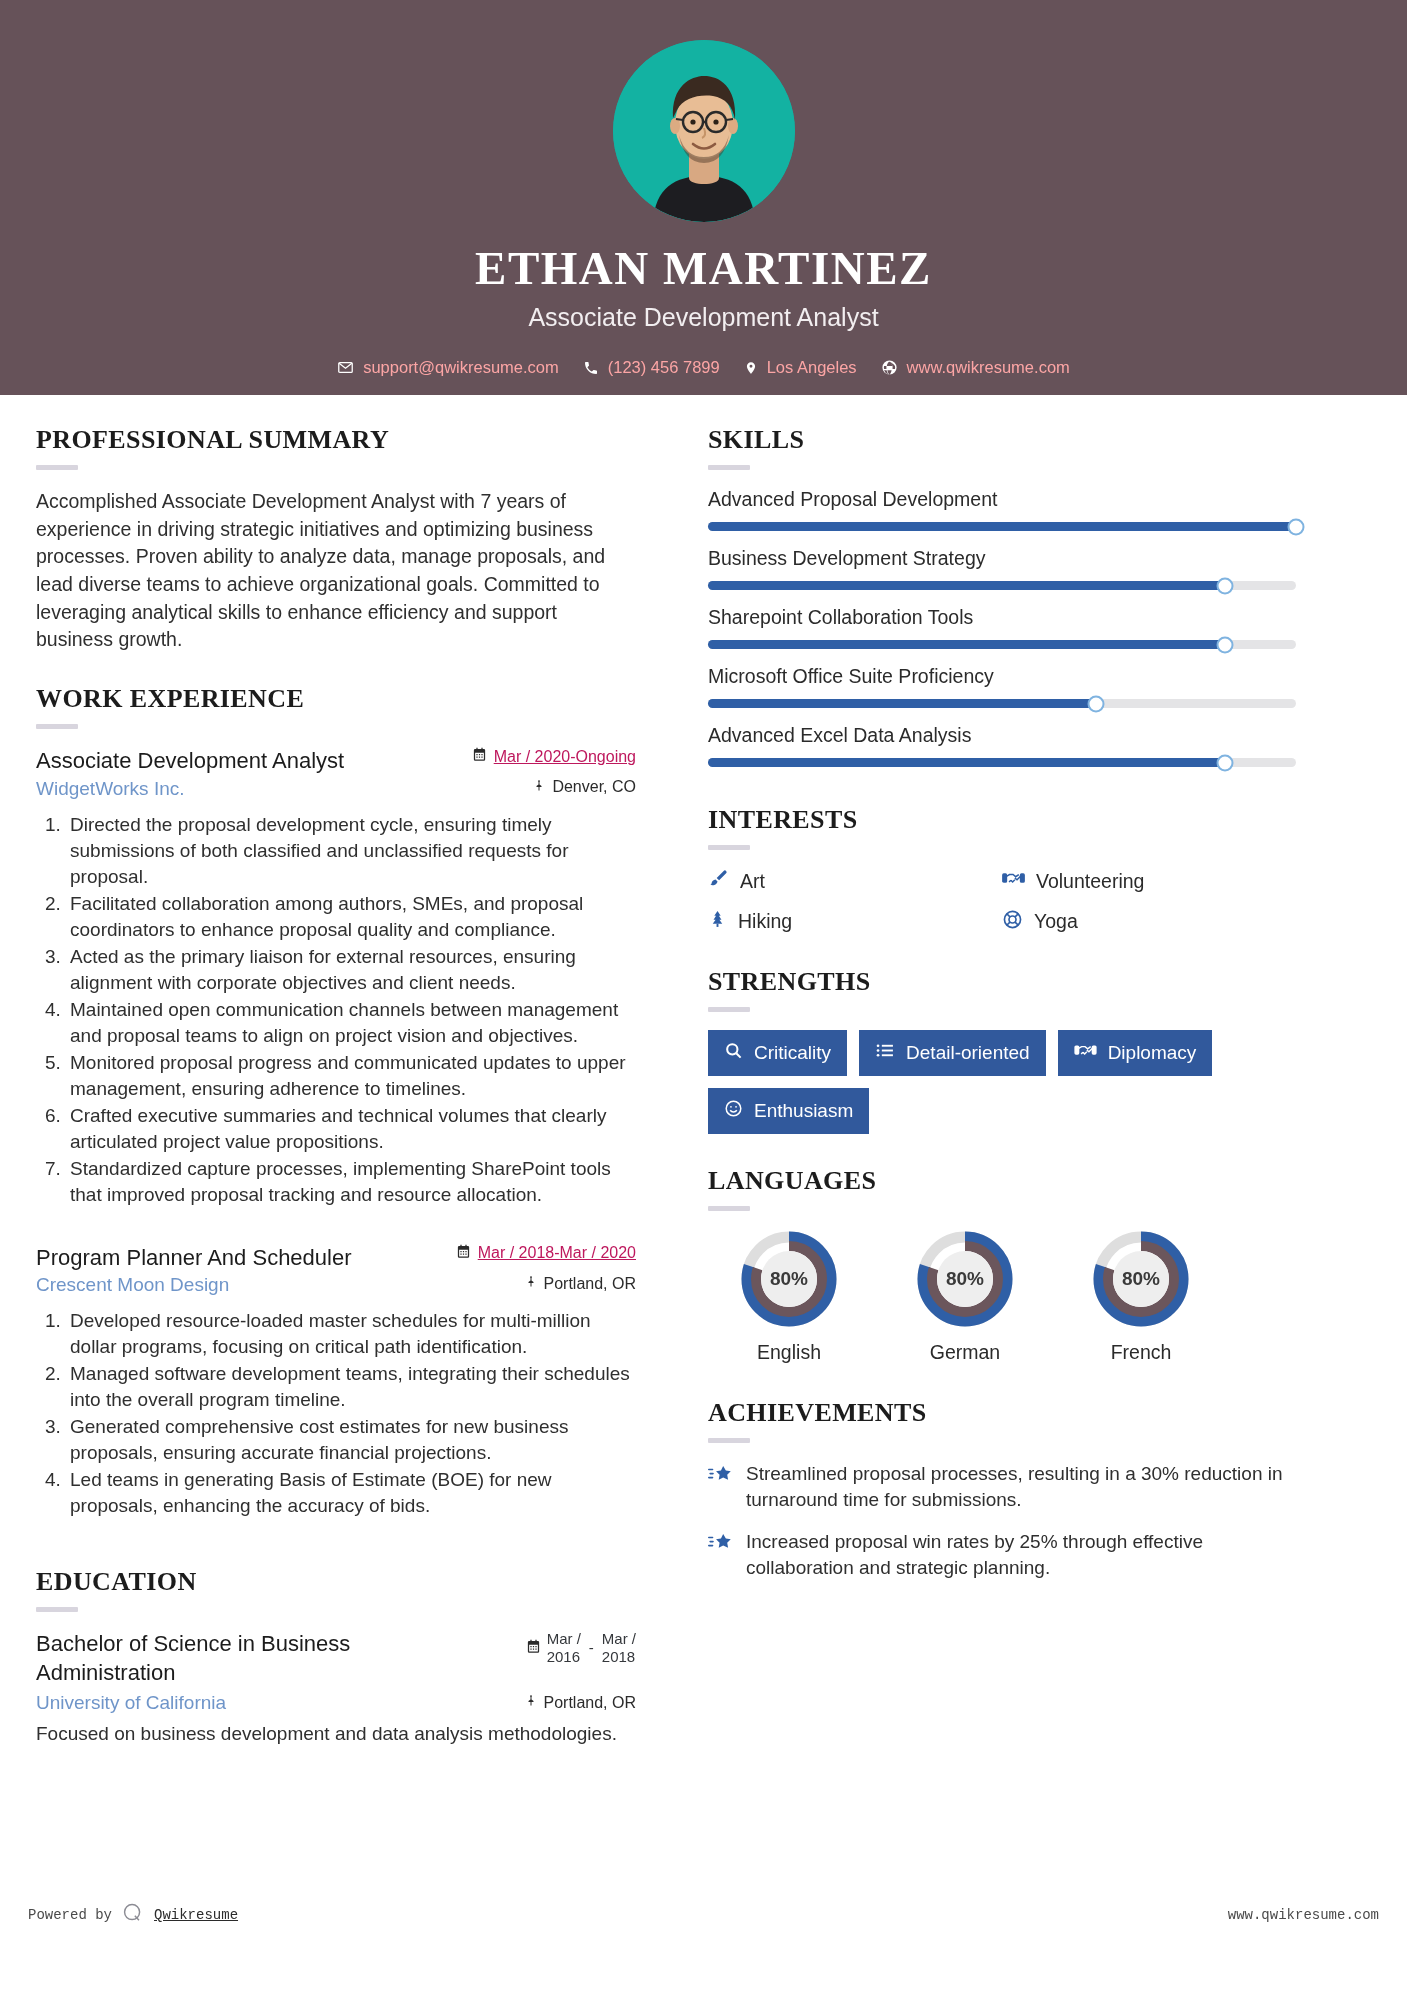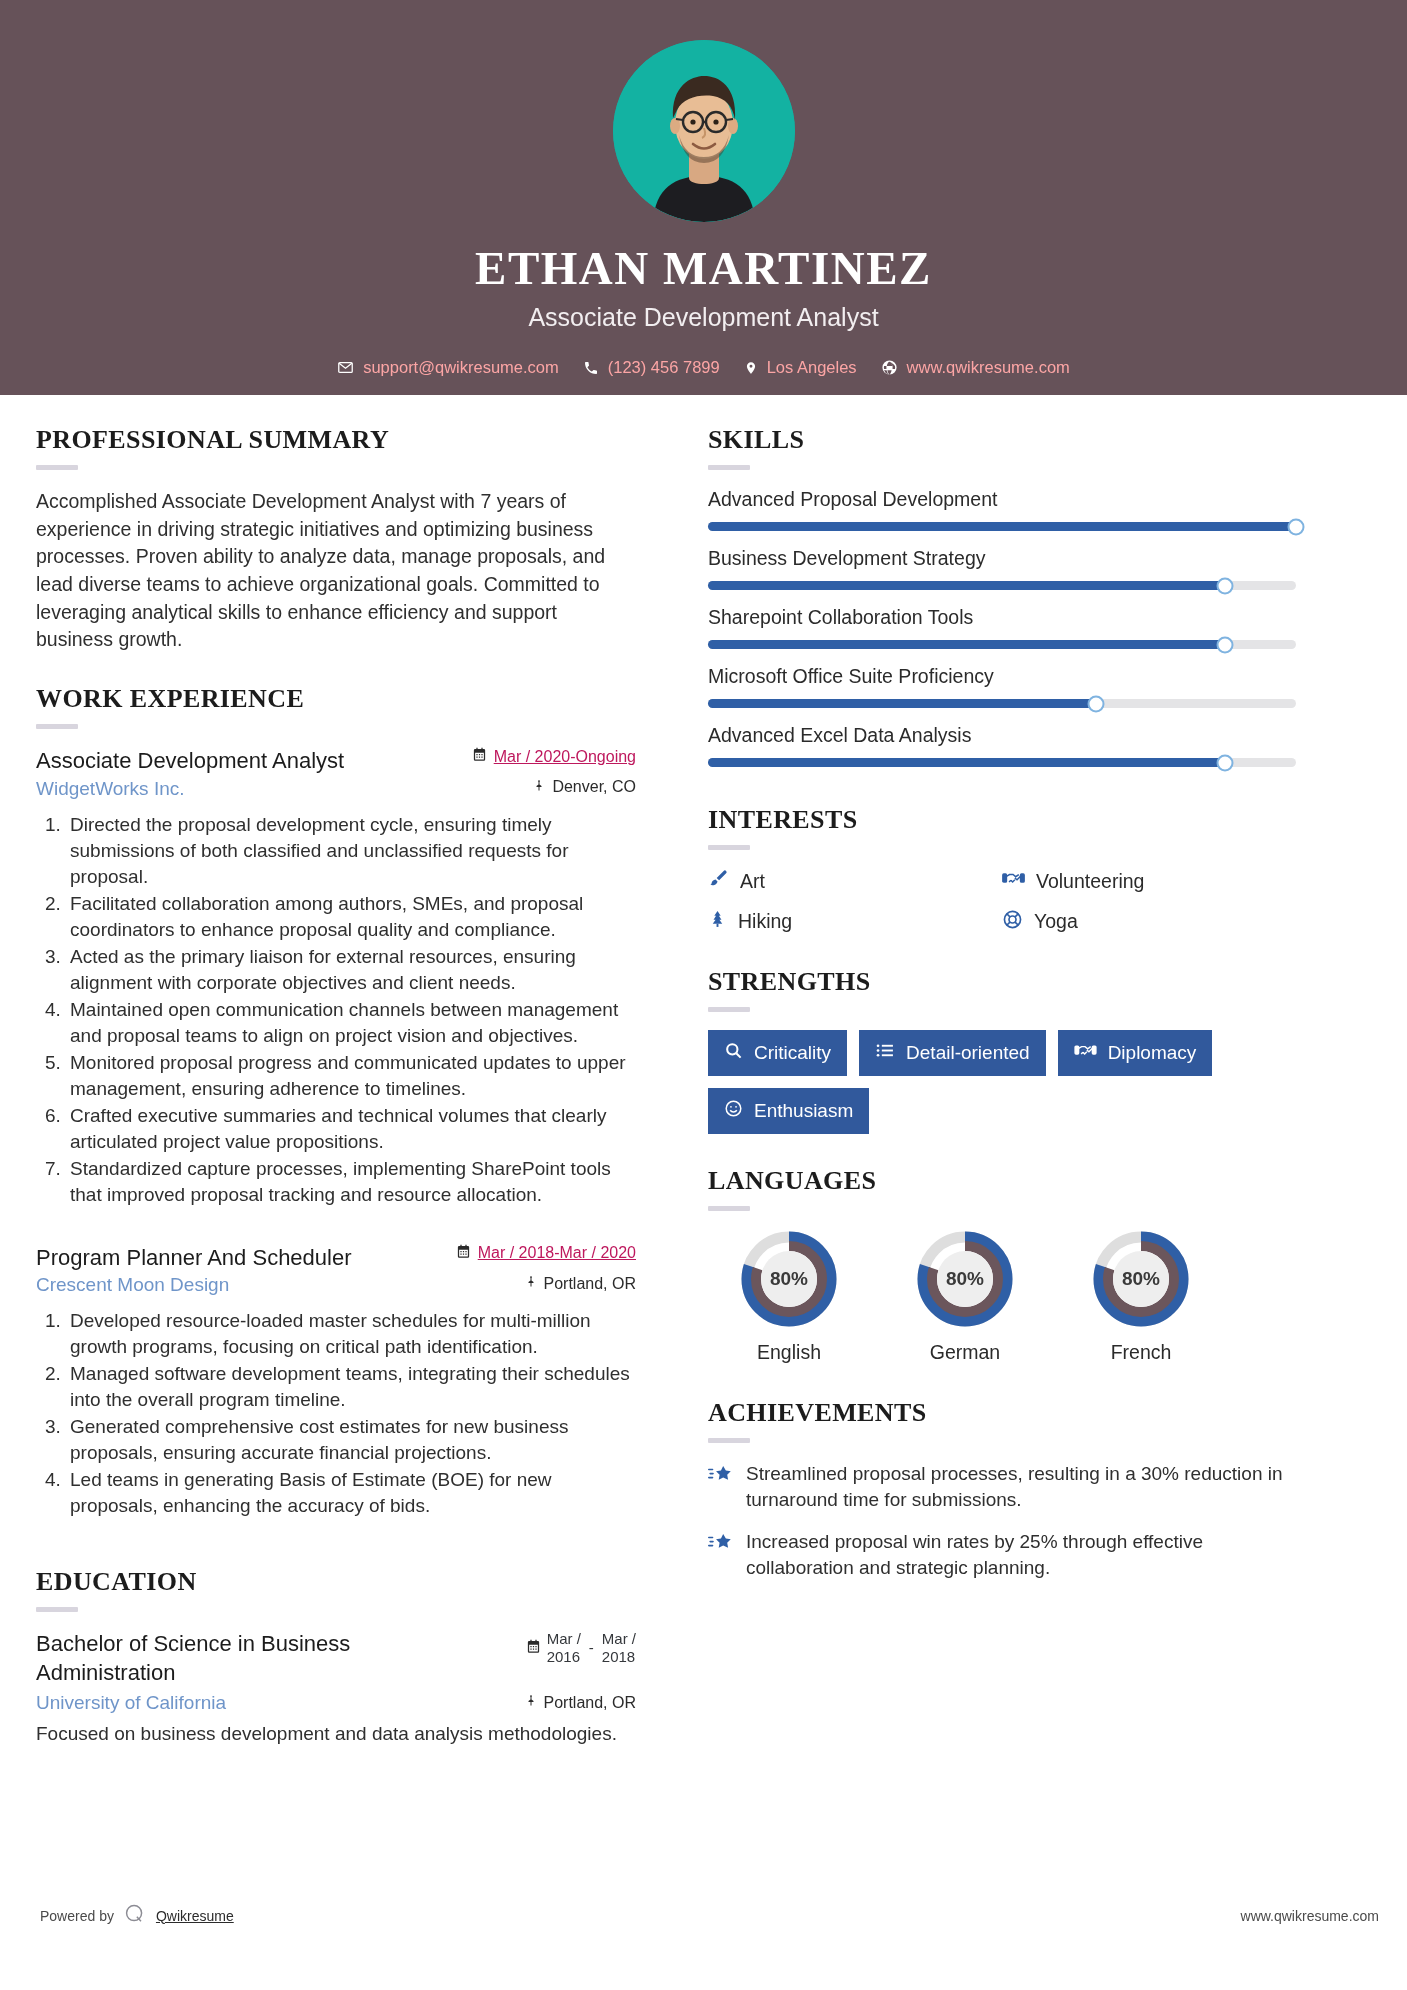--- a/index.html
+++ b/index.html
@@ -144,24 +144,24 @@
     font-size:19px; font-weight:bold; color:#3a3a3a;
   }
 
   
   .ach { display:flex; gap:13px; margin-bottom:16px; align-items:flex-start; }
   .ach-text { font-size:19px; line-height:1.37; color:#2f2f2f; }
   .ach-icon { flex:0 0 auto; margin-top:3px; }
 
   
   .footer {
-    position:absolute; left:12px; right:0; bottom:62px;
+    position:absolute; left:0; right:0; bottom:62px;
     padding:0 28px;
     display:flex; justify-content:space-between; align-items:center;
-    font-size:14px; color:#4a4a4a;
+    font-size:14px; color:#4a4a4a;font-family:Liberation Mono, monospace;
   }
   .powered { display:flex; align-items:center; gap:10px; }
   .powered-link { text-decoration:underline; color:#2b2b2b; }
   .footer-url { color:#4a4a4a; }
 </style>
 </head>
 <body>
 
 <div class="header">
 
@@ -321,21 +321,21 @@
           <div class="meta-line">
             <span>
               <svg width="12" height="15" viewBox="0 0 24 24" fill="#2b2b2b">
                 <path d="M14 2h-4v2h1v6l-4 3v2h4v7h2v-7h4v-2l-4-3V4h1V2z"></path>
               </svg>
             </span>
             <span>Portland, OR</span>
           </div>
         </div>
         <ol class="bullets">
-          <li>Developed resource-loaded master schedules for multi-million growth programs, focusing on critical path identification.</li>
+          <li>Developed resource-loaded master schedules for multi-million dollar programs, focusing on critical path identification.</li>
           <li>Managed software development teams, integrating their schedules into the overall program timeline.</li>
           <li>Generated comprehensive cost estimates for new business proposals, ensuring accurate financial projections.</li>
           <li>Led teams in generating Basis of Estimate (BOE) for new proposals, enhancing the accuracy of bids.</li>
         </ol>
       </div>
     </div>
 
     <div style="height:40px"></div>
 
     <div class="sec">

